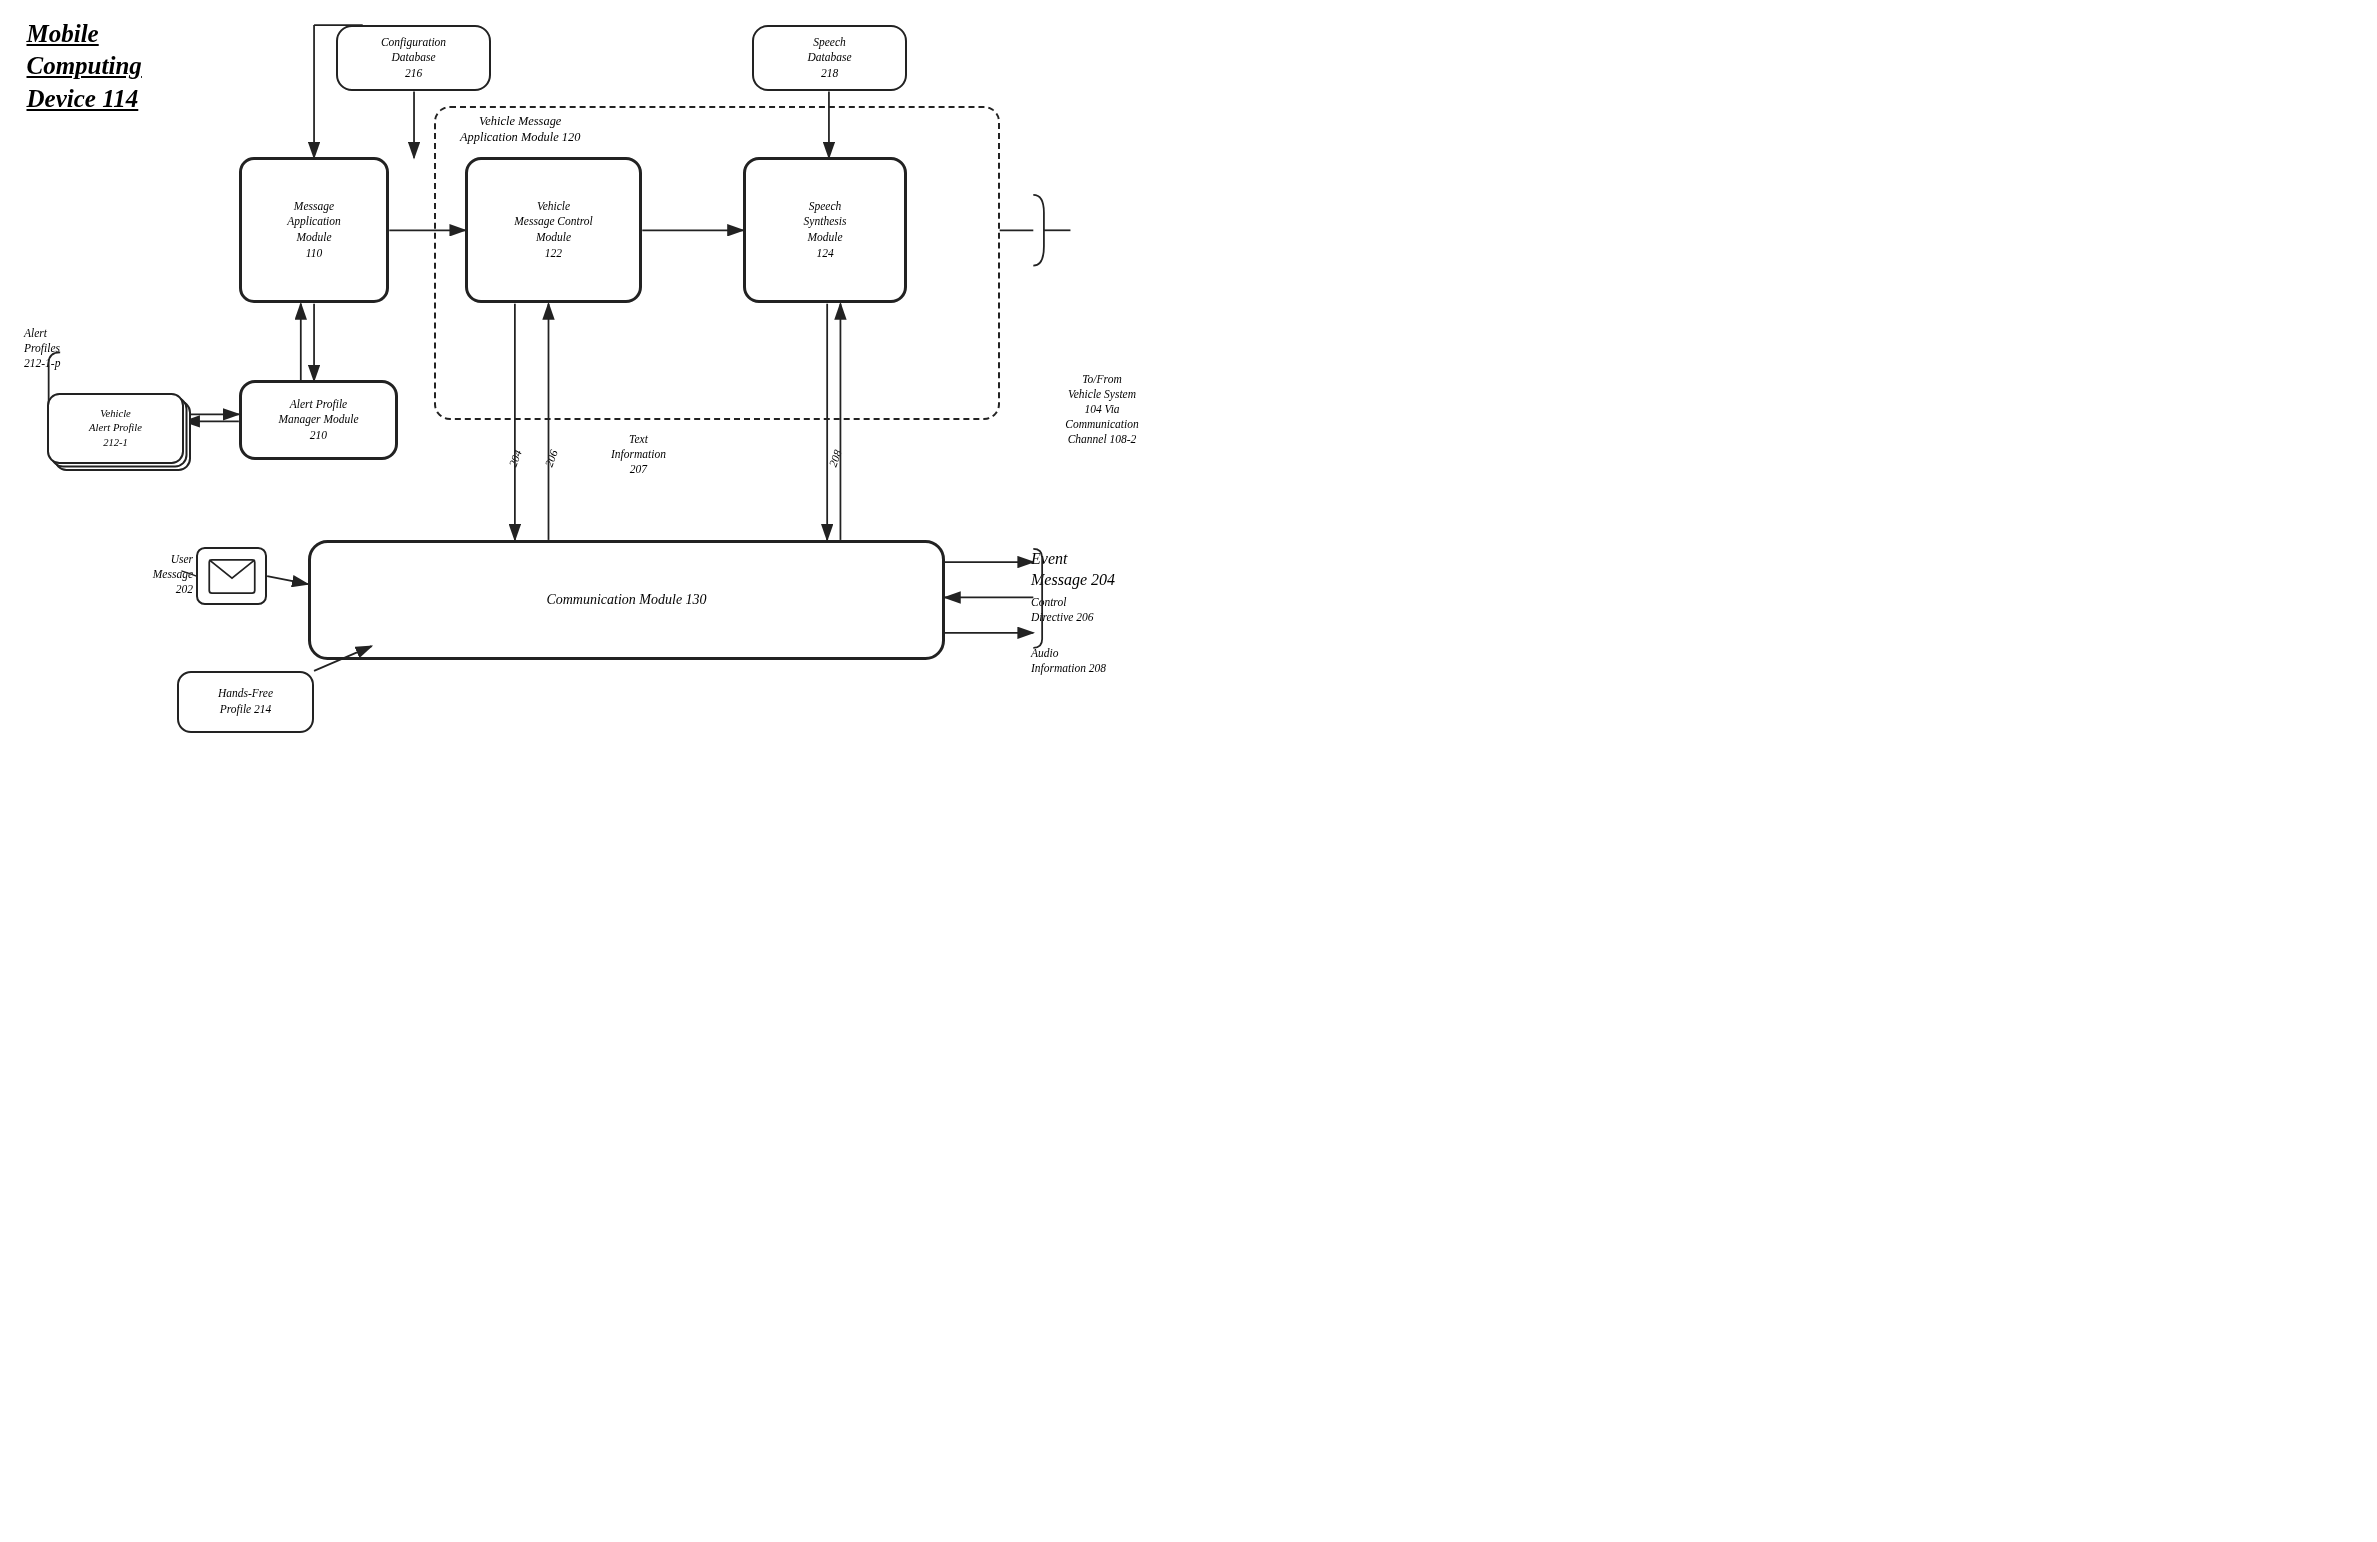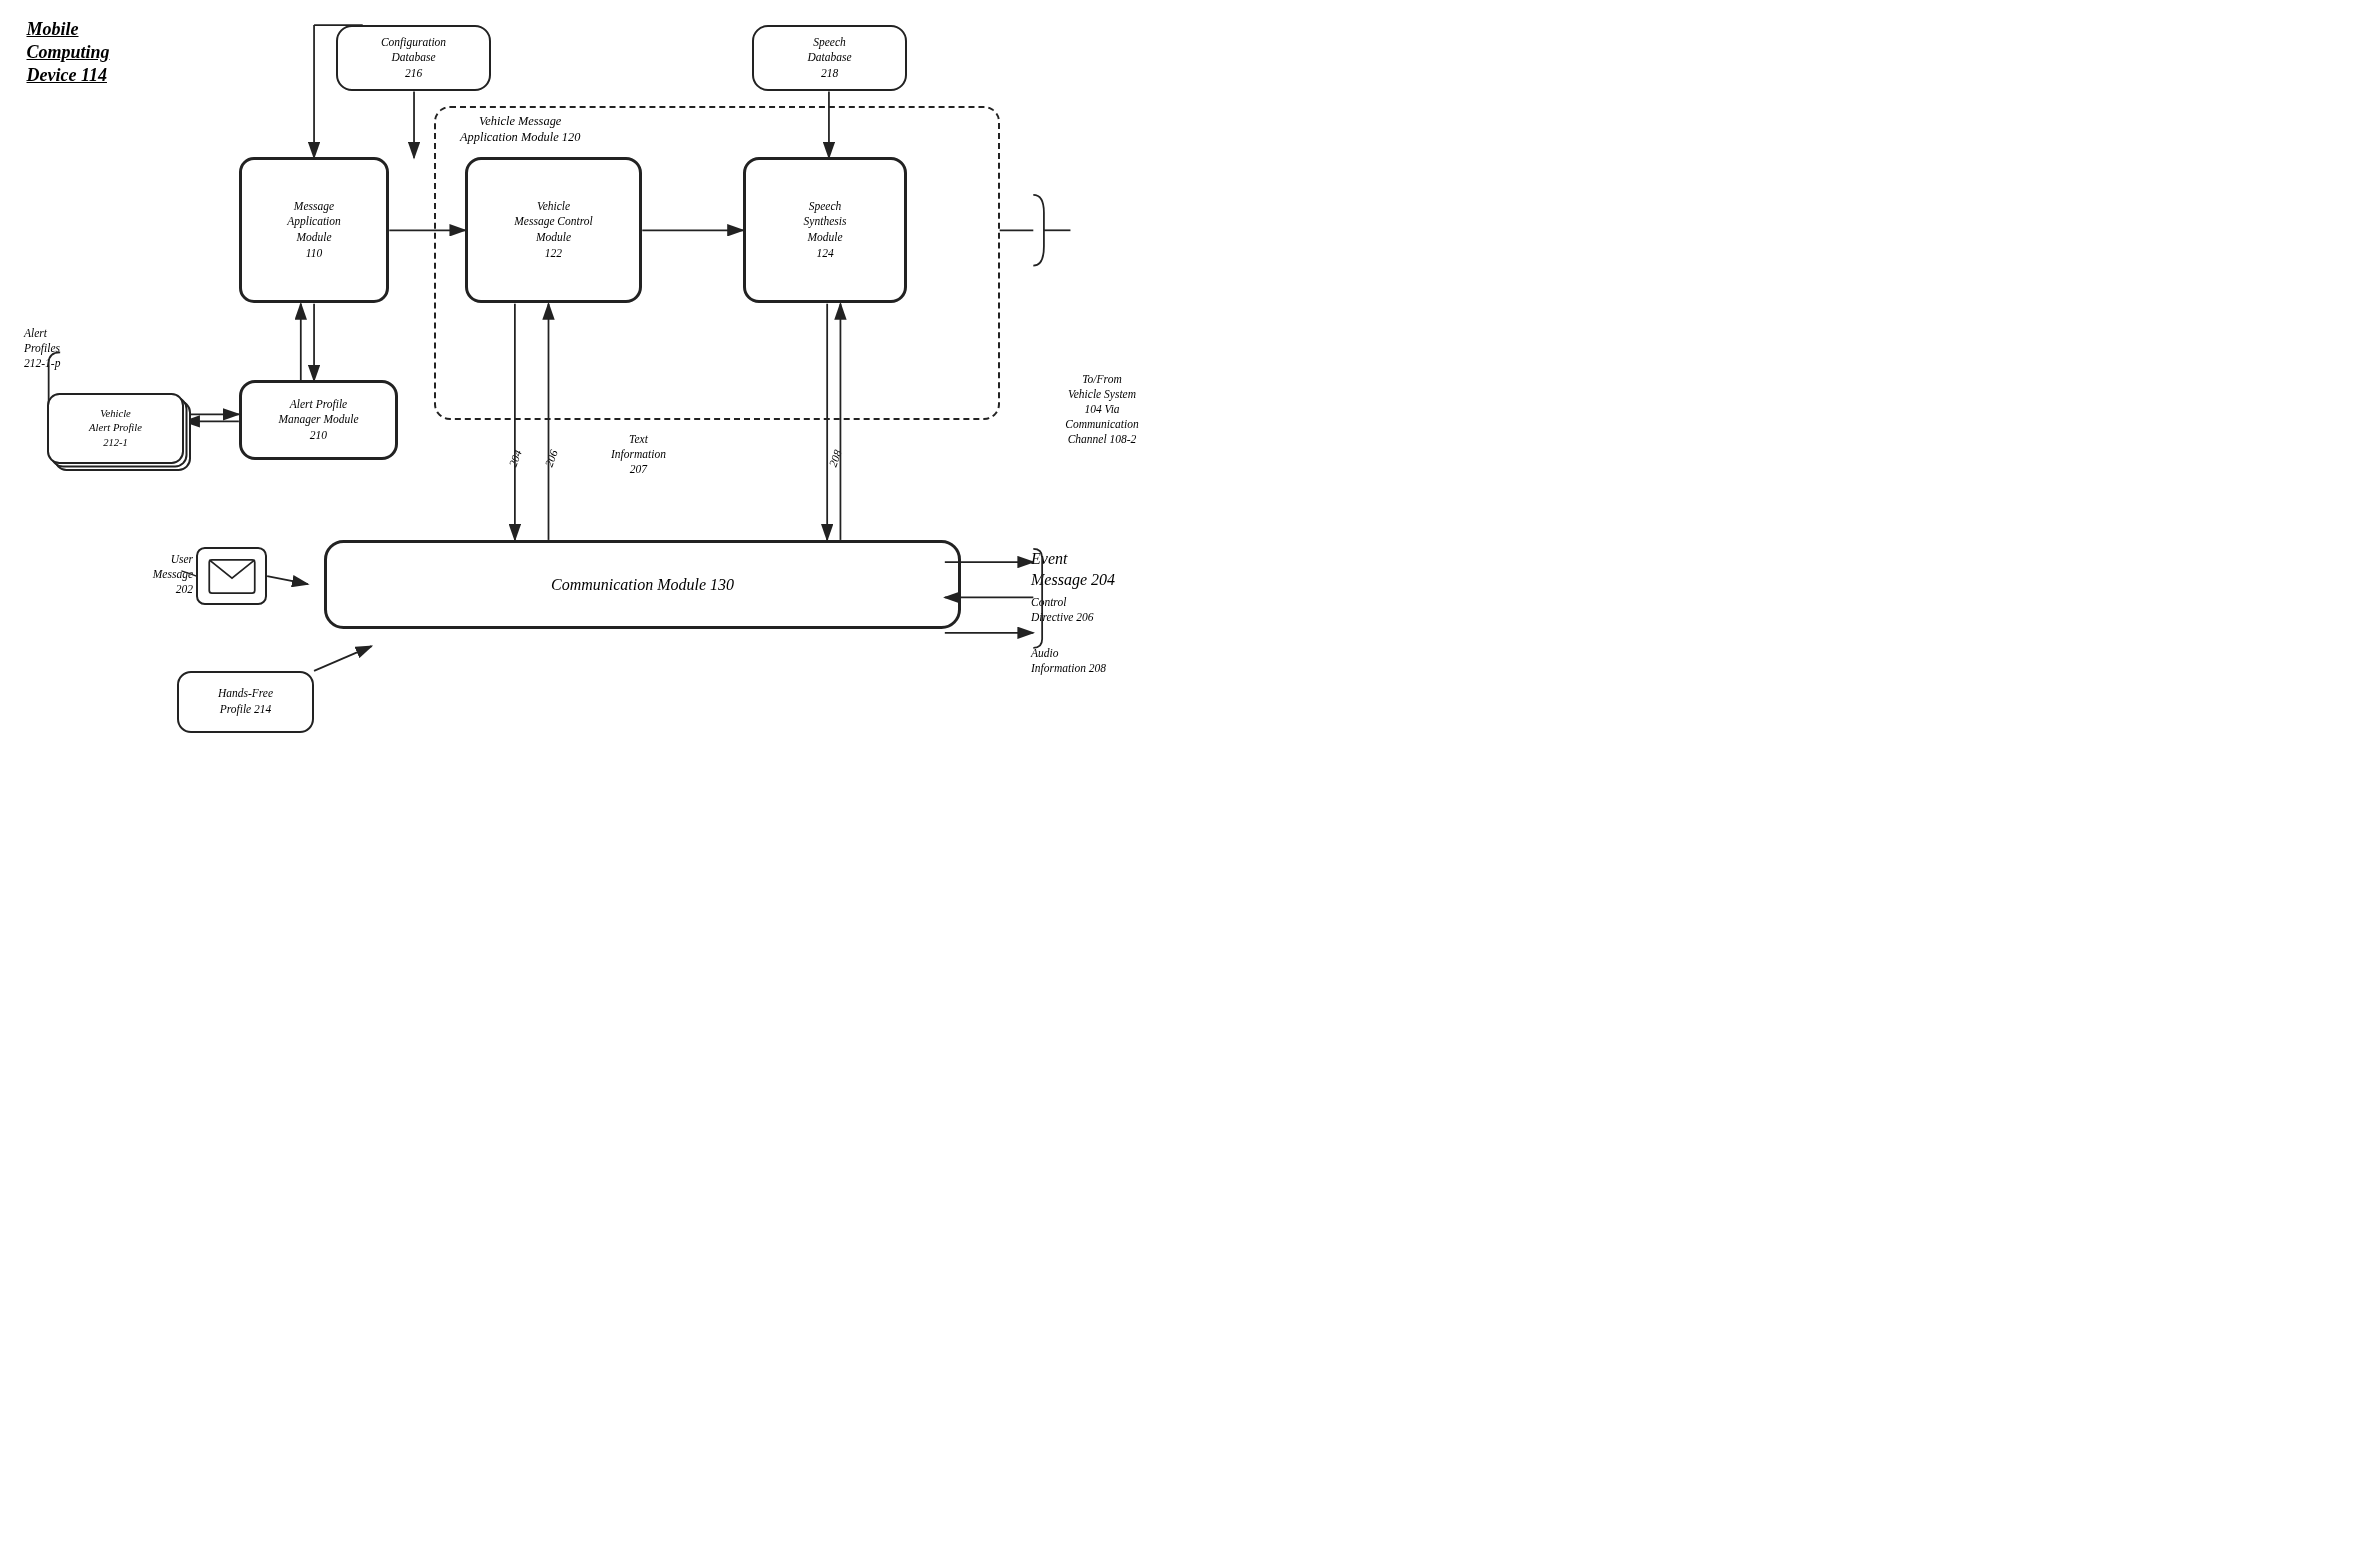--- a/index.html
+++ b/index.html
@@ -36,21 +36,21 @@
       position: absolute;
       border: 2.2px dashed #222;
       border-radius: 16px;
       background: transparent;
     }
     .title {
       position: absolute;
       font-style: italic;
       font-weight: bold;
       text-decoration: underline;
-      font-size: 18px;
+      font-size: 25px;
       line-height: 1.3;
       top: 17.7px;
       left: 26.5px;
     }
     .label {
       position: absolute;
       font-style: italic;
       font-size: 11.5px;
       text-align: center;
       line-height: 1.3;
@@ -129,21 +129,21 @@
 Alert Profile
 212-1</span>
   </div>
 
   <div class="label" style="left:24px; top:326px; font-size:11.5px; text-align:left;">
     <span style="white-space:pre-line;">Alert
 Profiles
 212-1-p</span>
   </div>
 
-  <div class="box box-thick" style="left:324px; top:540px; width:637px; height:89px; font-size:16px; border-radius:19.5px;">
+  <div class="box box-thick" style="left:308px; top:540px; width:637px; height:120px; font-size:14px; border-radius:19.5px;">
     <span>Communication Module 130</span>
   </div>
 
   <div style="position:absolute; left:196px; top:547px; width:71px; height:58px; border:2.2px solid #222; border-radius:8.8px; background:#fff; display:flex; align-items:center; justify-content:center; z-index:5;">
     <svg width="48" height="35" viewBox="0 0 54 40">
       <rect x="1" y="1" width="52" height="38" rx="3" fill="none" stroke="#222" stroke-width="2"></rect>
       <polyline points="1,1 27,22 53,1" fill="none" stroke="#222" stroke-width="2"></polyline>
     </svg>
   </div>
 

